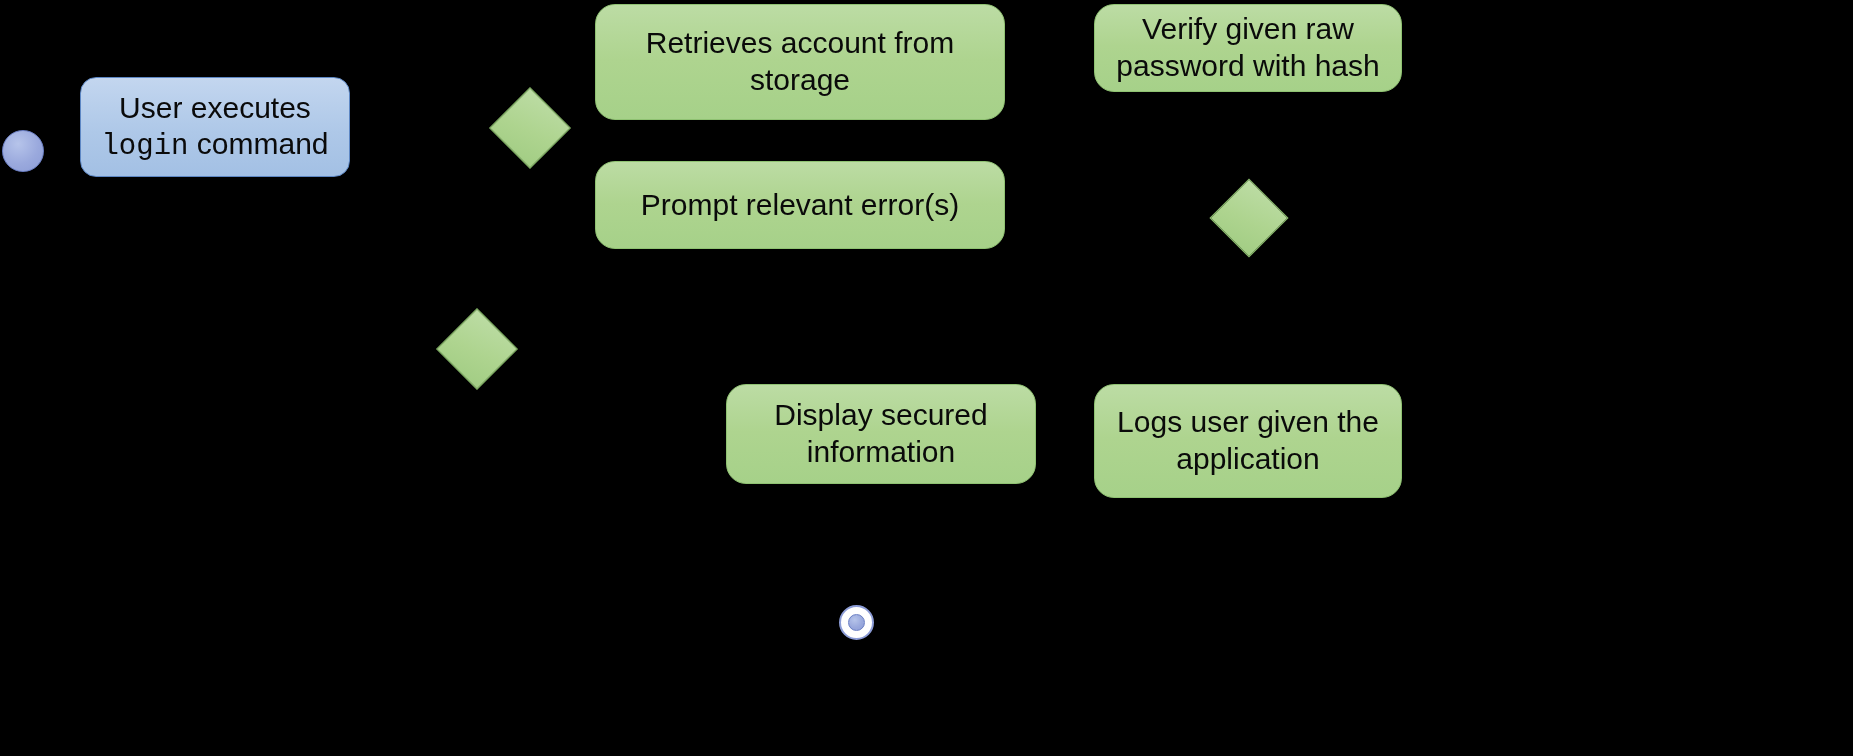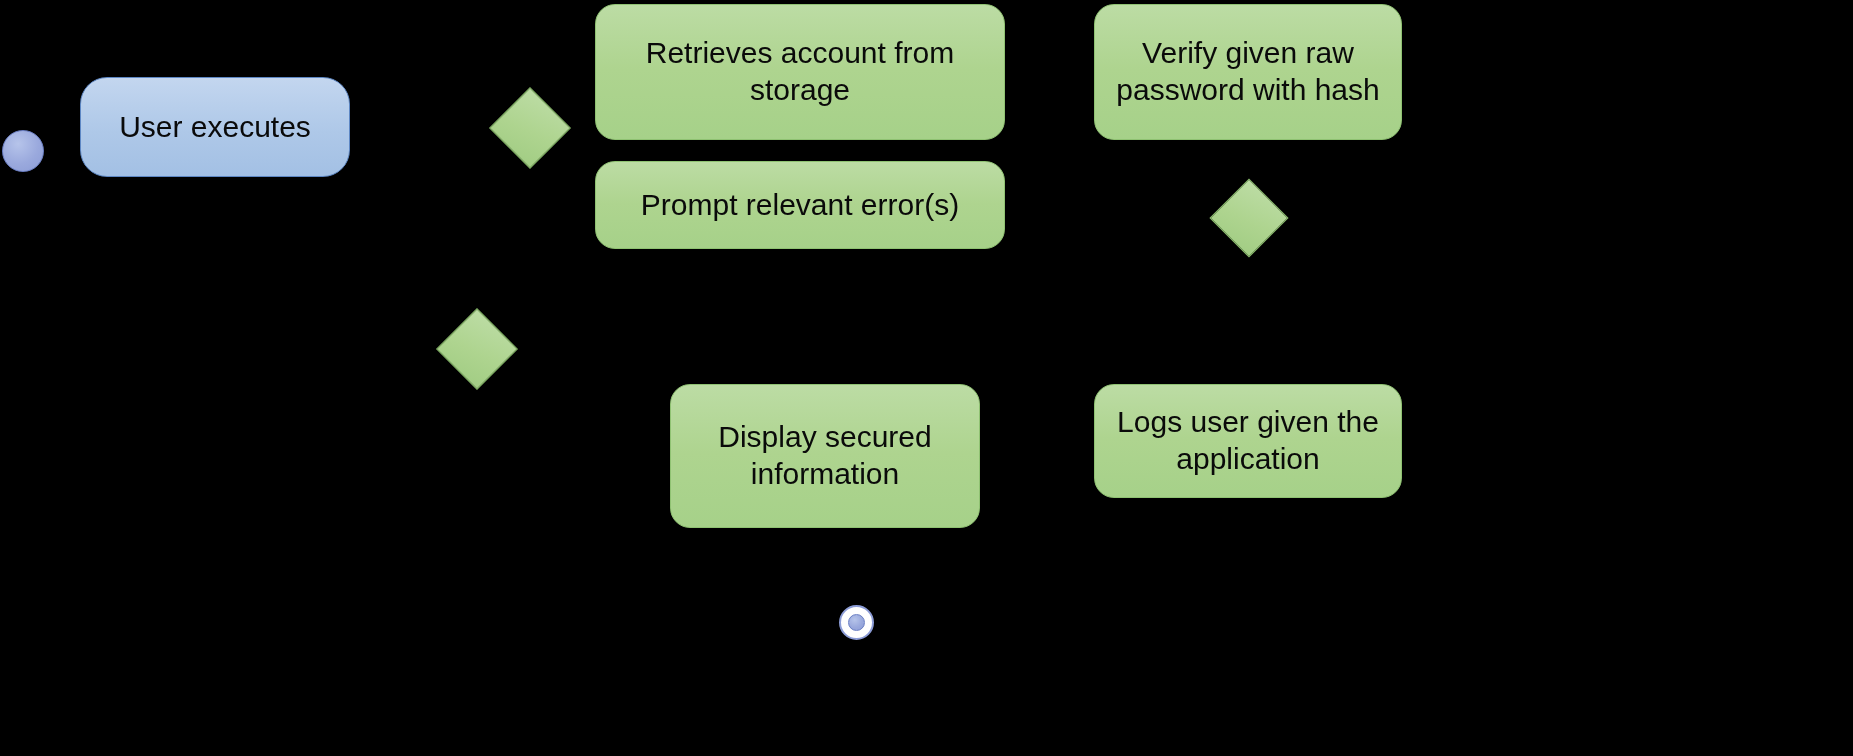--- a/index.html
+++ b/index.html
@@ -37,21 +37,21 @@
     border-radius: 20px;
     background: linear-gradient(180deg, #bcdca4 0%, #aed48f 48%, #a6d189 100%);
     border: 1px solid #8fc272;
     box-shadow: 0 1px 2px rgba(0,0,0,0.25);
     font-size: 30px;
     padding: 6px 18px;
   }
 
   
   .start-action {
-    border-radius: 27px;
+    border-radius: 16px;
     background: linear-gradient(180deg, #c3d6ef 0%, #aec8e8 55%, #a3c0e4 100%);
     border: 1px solid #5d87c4;
     box-shadow: 0 1px 2px rgba(0,0,0,0.3);
     font-size: 30px;
     padding: 6px 14px;
     text-align: center;
   }
   .mono {
     font-family: "Liberation Mono", "DejaVu Sans Mono", monospace;
     font-size: 29px;
@@ -97,42 +97,43 @@
 </head>
 <body>
 
 <div id="canvas">
 
   <div class="start-dot" style="left:2px; top:130px; width:40px; height:40px;"></div>
 
   <div class="node start-action" style="left:80px; top:77px; width:270px; height:100px;">
     <span>
       <span class="nodelabel">User executes</span>
+      <span class="nodelabel"><span class="mono">login</span><span> command</span></span>
     </span>
   </div>
 
   <div class="diamond" style="left:501px; top:99px; width:56px; height:56px;"></div>
 
-  <div class="node action" style="left:595px; top:4px; width:410px; height:136px;">
+  <div class="node action" style="left:595px; top:4px; width:410px; height:116px;">
     <span>Retrieves account from storage</span>
   </div>
 
-  <div class="node action" style="left:1094px; top:4px; width:308px; height:136px;">
+  <div class="node action" style="left:1094px; top:4px; width:308px; height:88px;">
     <span>Verify given raw password with hash</span>
   </div>
 
   <div class="node action" style="left:595px; top:161px; width:410px; height:88px;">
     <span>Prompt relevant error(s)</span>
   </div>
 
   <div class="diamond" style="left:1221px; top:190px; width:54px; height:54px;"></div>
 
   <div class="diamond" style="left:448px; top:320px; width:56px; height:56px;"></div>
 
-  <div class="node action" style="left:670px; top:384px; width:310px; height:144px;justify-content:flex-end;">
+  <div class="node action" style="left:726px; top:384px; width:310px; height:100px;justify-content:flex-end;">
     <span>Display secured information</span>
   </div>
 
   <div class="node action" style="left:1094px; top:384px; width:308px; height:114px;">
     <span>Logs user given the application</span>
   </div>
 
   <div class="end-dot" style="left:839px; top:605px; width:35px; height:35px;">
     <div class="end-dot-core"></div>
   </div>

